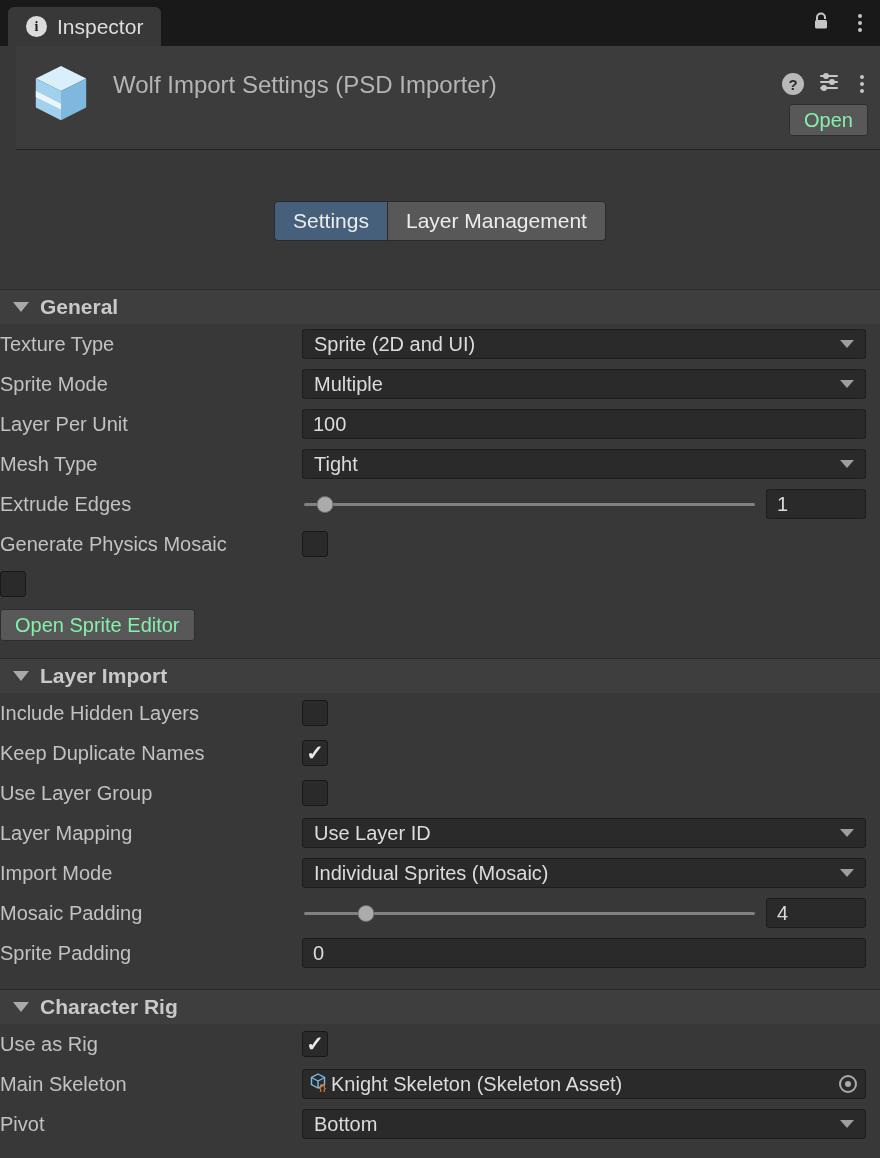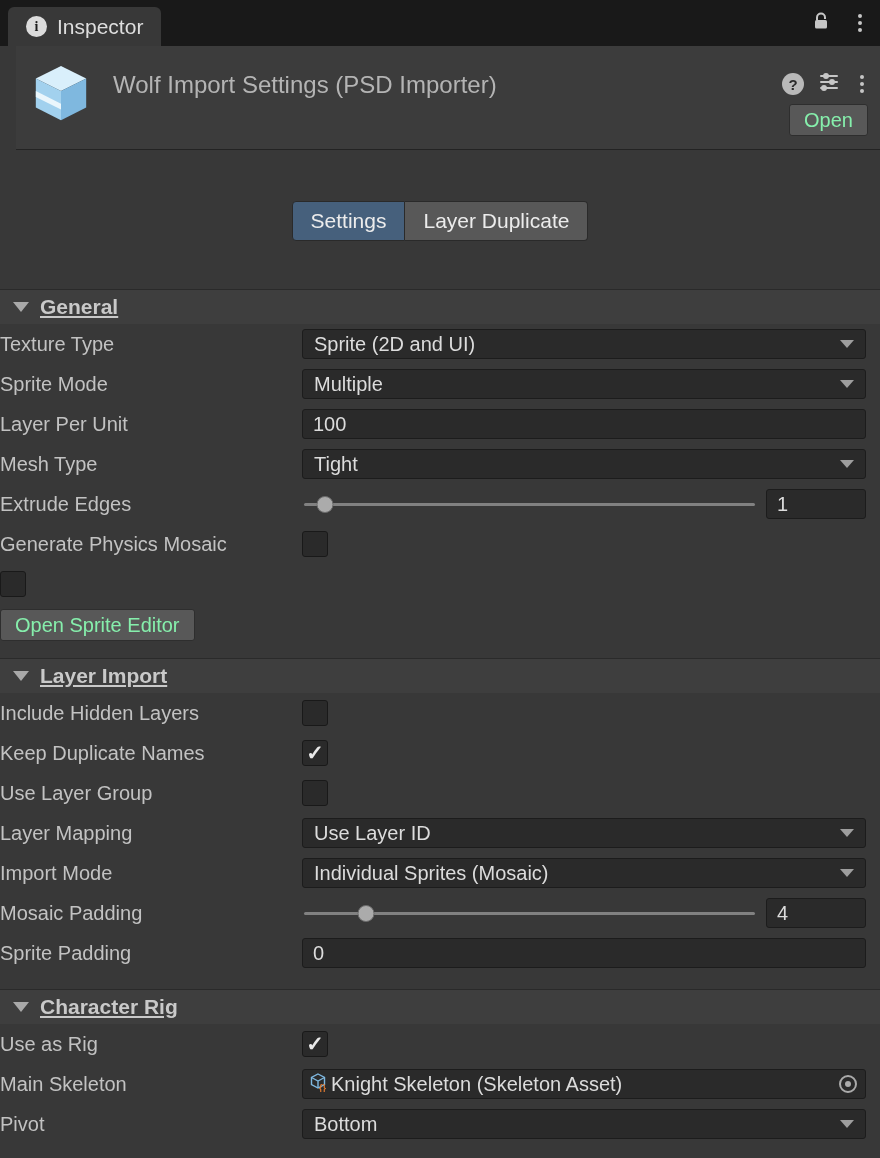--- a/index.html
+++ b/index.html
@@ -41,21 +41,21 @@
   .mode-tab:first-child{border-radius:4px 0 0 4px;border-right:1px solid #2A2A2A;}
   .mode-tab:last-child{border-radius:0 4px 4px 0;border-left:none;}
 
   .section-header{height:35px;display:flex;align-items:center;gap:11px;padding-left:13px;
                   background:#3E3E3E;border-top:1px solid #2A2A2A;box-sizing:border-box;}
   .sh-general{margin-top:48px;}
   .sh-layer{margin-top:10px;}
   .sh-rig{margin-top:16px;}
   .foldout{width:0;height:0;border-left:8px solid transparent;border-right:8px solid transparent;
            border-top:10px solid #A9A9A9;}
-  .section-title{font-size:21px;font-weight:bold;color:#C9C9C9;text-decoration:underline;}
+  .section-title{font-size:21px;font-weight:bold;color:#C9C9C9;}
 
   .row{display:flex;align-items:center;height:40px;}
   .row .label{width:302px;flex:none;font-size:20px;color:#C2C2C2;white-space:nowrap;}
   .row .control{flex:1;margin-right:14px;display:flex;align-items:center;min-width:0;}
 
   .dropdown{flex:1;height:30px;background:#2A2A2A;border:1px solid #1C1C1C;border-radius:3px;
             display:flex;align-items:center;padding:0 11px;box-sizing:border-box;cursor:default;}
   .dd-value{flex:1;font-size:20px;color:#DCDCDC;white-space:nowrap;overflow:hidden;}
   .dd-arrow{width:0;height:0;border-left:7px solid transparent;border-right:7px solid transparent;
             border-top:8px solid #9E9E9E;flex:none;margin-left:8px;}
@@ -144,21 +144,21 @@
           <i></i>
         </span>
     </div>
     <button class="btn open-btn">Open</button>
   </div>
 
   <div class="content">
 
     <div class="mode-tabs">
       <button class="mode-tab selected">Settings</button>
-      <button class="mode-tab">Layer Duplicate</button>
+      <button class="mode-tab">Layer Management</button>
     </div>
 
     <div class="section-header sh-general">
       <span class="foldout"></span>
       <span class="section-title">General</span>
     </div>
 
     <div class="row">
       <div class="label">Texture Type</div>
       <div class="control">

